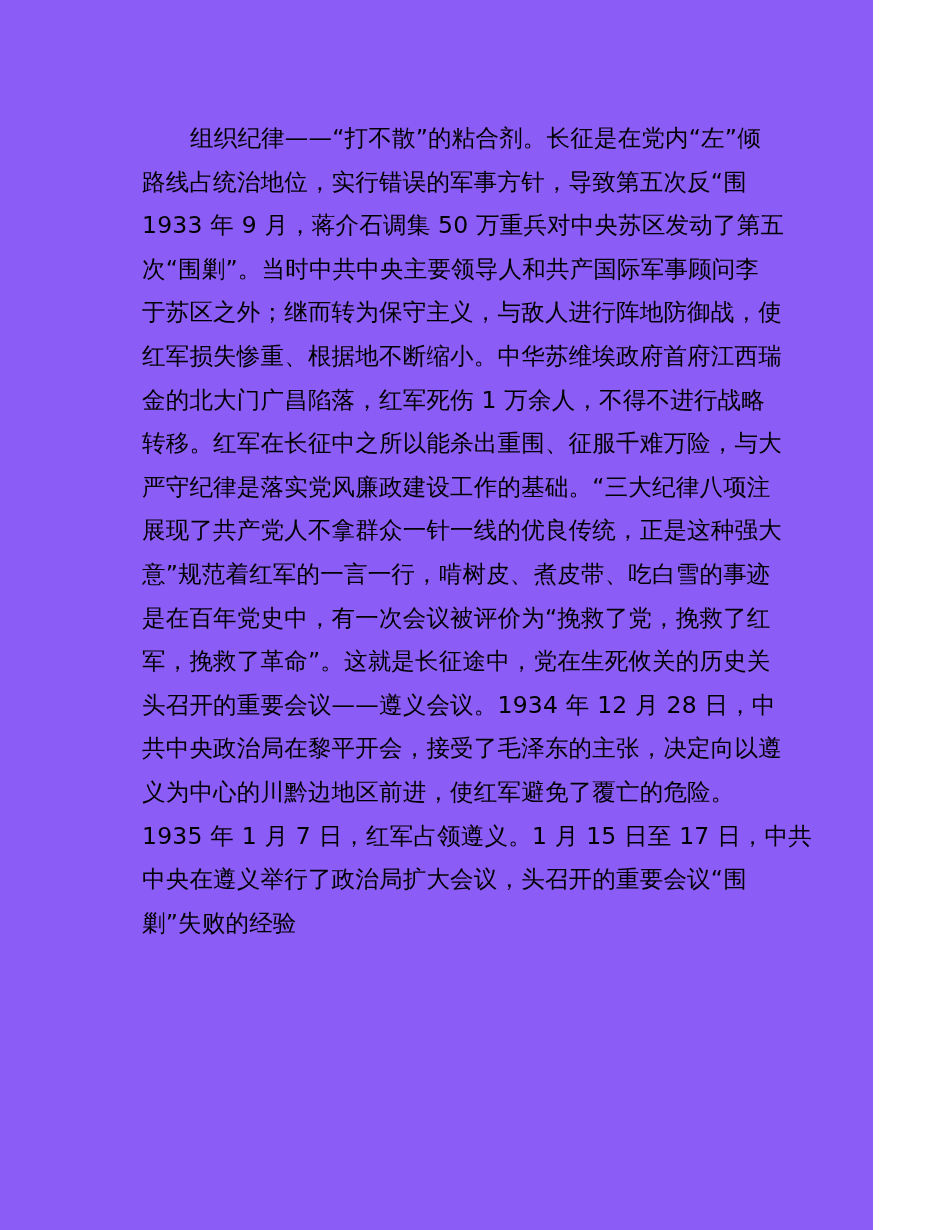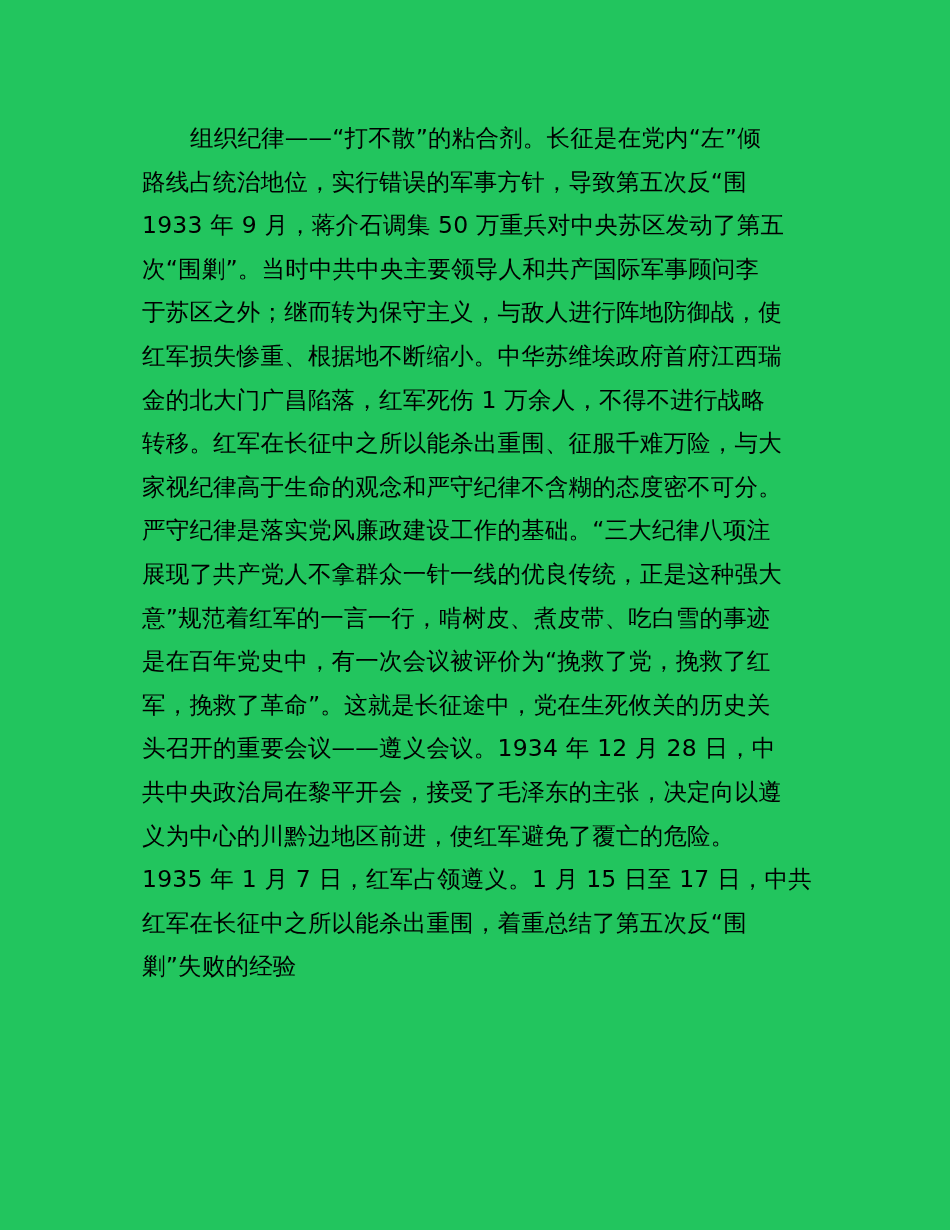--- a/index.html
+++ b/index.html
@@ -12,23 +12,23 @@
       height: 1230px;
       position: relative;
       overflow: hidden;
       font-family: "DejaVu Sans", "Liberation Sans", sans-serif;
       color: #000000;
     }
     .page {
       position: absolute;
       left: 0;
       top: 0;
-      width: 950px;
+      width: 873px;
       height: 1230px;
-      background: #22c55e;
+      background: #8b5cf6;
     }
     .text-block {
       position: absolute;
       left: 142px;
       top: 117px;
       width: 690px;
     }
     .line {
       font-size: 23.5px;
       line-height: 43.6px;
@@ -46,26 +46,25 @@
 <div class="page">
   <div class="text-block">
     <div class="line indent">组织纪律——“打不散”的粘合剂。长征是在党内“左”倾</div>
     <div class="line">路线占统治地位，实行错误的军事方针，导致第五次反“围</div>
     <div class="line">1933 年 9 月，蒋介石调集 50 万重兵对中央苏区发动了第五</div>
     <div class="line">次“围剿”。当时中共中央主要领导人和共产国际军事顾问李</div>
     <div class="line">于苏区之外；继而转为保守主义，与敌人进行阵地防御战，使</div>
     <div class="line">红军损失惨重、根据地不断缩小。中华苏维埃政府首府江西瑞</div>
     <div class="line">金的北大门广昌陷落，红军死伤 1 万余人，不得不进行战略</div>
     <div class="line">转移。红军在长征中之所以能杀出重围、征服千难万险，与大</div>
-    <div class="line">家视纪律高于生命的观念和严守纪律不含糊的态度密不可分。</div>
     <div class="line">严守纪律是落实党风廉政建设工作的基础。“三大纪律八项注</div>
     <div class="line">展现了共产党人不拿群众一针一线的优良传统，正是这种强大</div>
     <div class="line">意”规范着红军的一言一行，啃树皮、煮皮带、吃白雪的事迹</div>
     <div class="line">是在百年党史中，有一次会议被评价为“挽救了党，挽救了红</div>
     <div class="line">军，挽救了革命”。这就是长征途中，党在生死攸关的历史关</div>
     <div class="line">头召开的重要会议——遵义会议。1934 年 12 月 28 日，中</div>
     <div class="line">共中央政治局在黎平开会，接受了毛泽东的主张，决定向以遵</div>
     <div class="line">义为中心的川黔边地区前进，使红军避免了覆亡的危险。</div>
     <div class="line">1935 年 1 月 7 日，红军占领遵义。1 月 15 日至 17 日，中共</div>
-    <div class="line">红军在长征中之所以能杀出重围，着重总结了第五次反“围</div>
+    <div class="line">中央在遵义举行了政治局扩大会议，头召开的重要会议“围</div>
     <div class="line">剿”失败的经验</div>
   </div>
 </div>
 
 </body></html>

